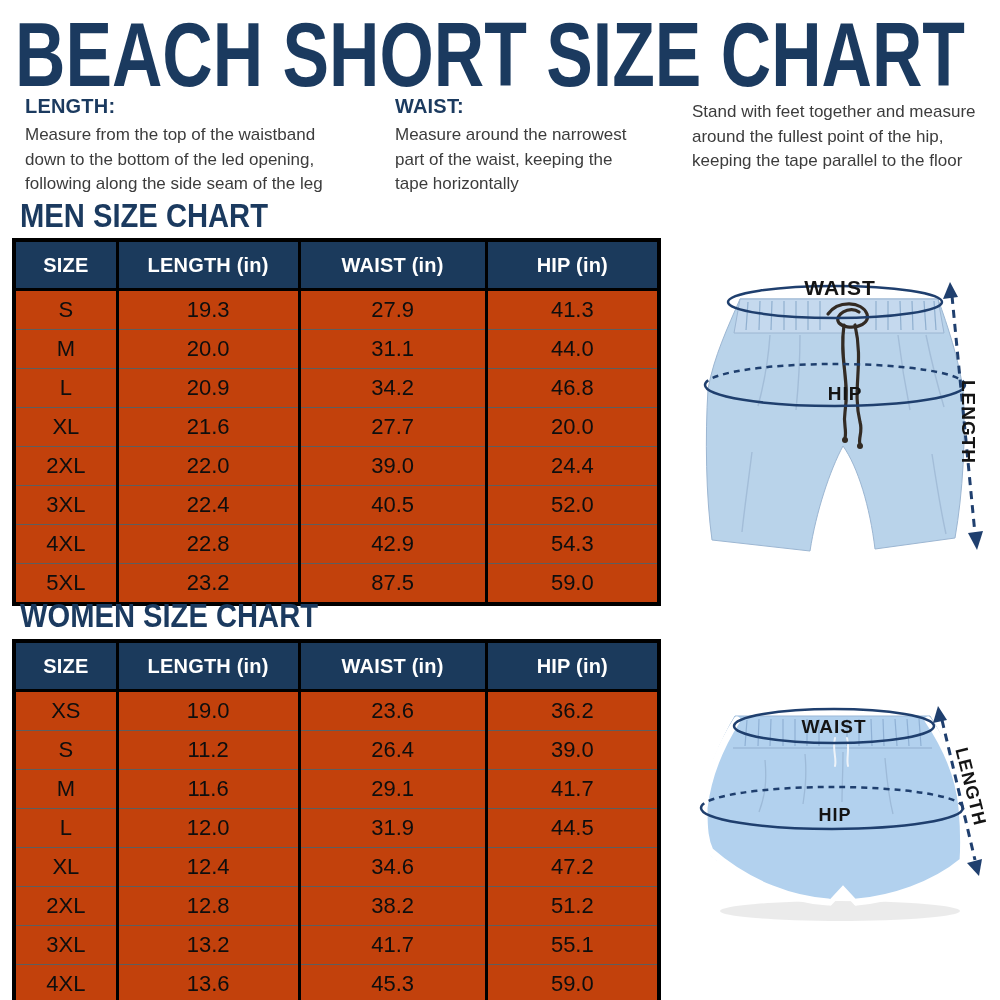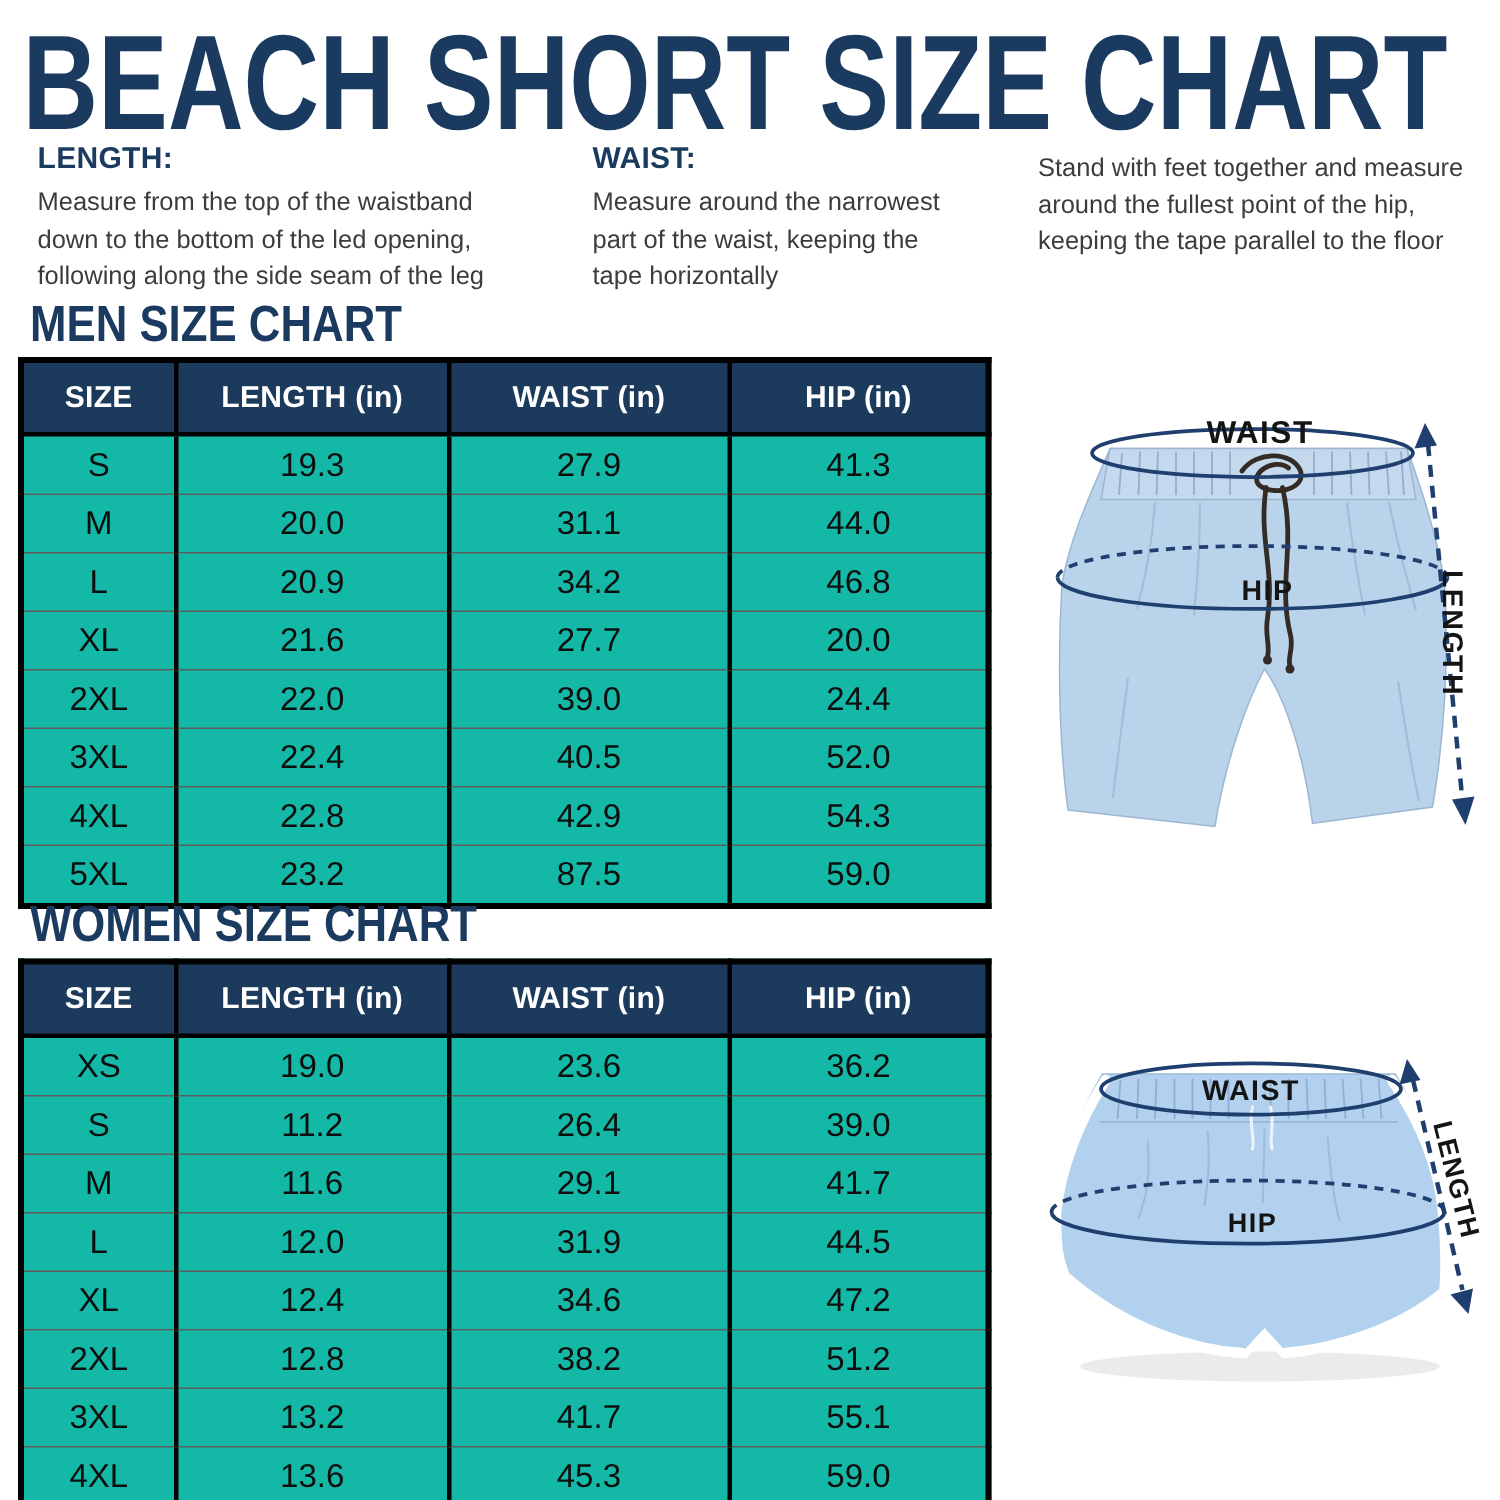--- a/index.html
+++ b/index.html
@@ -5,21 +5,21 @@
   html,body{margin:0;padding:0;background:#fff;}
   .page{position:relative;width:1000px;height:1000px;background:#ffffff;
         font-family:"Liberation Sans",sans-serif;overflow:hidden;}
   .abs{position:absolute;}
   
   .guide{position:absolute;top:95px;}
   .guide-h{font-size:20px;font-weight:bold;color:#1b3a5f;letter-spacing:.2px;}
   .guide-t{font-size:17px;color:#3c3c3c;line-height:1.45;white-space:pre-line;margin-top:5px;}
   
   .size-table{position:absolute;border-collapse:collapse;table-layout:fixed;width:649px;
-              border:4px solid #000;background:#14b8a6;}
+              border:4px solid #000;background:#c2410c;}
   .size-table th{background:#1b3a5c;color:#fff;font-size:20px;font-weight:bold;height:44px;
                  border-bottom:3px solid #000;letter-spacing:.2px;}
   .size-table td{font-size:22px;color:#0e0e0e;text-align:center;height:36px;}
   .size-table tbody tr:not(:first-child) td{border-top:1.5px solid #5e5e5e;}
   .size-table td:not(:first-child),.size-table th:not(:first-child){border-left:3.5px solid #000;}
   svg text{font-family:"Liberation Sans",sans-serif;}
   .diag-label{font-weight:bold;fill:#141414;}
 </style>
 </head>
 <body>

